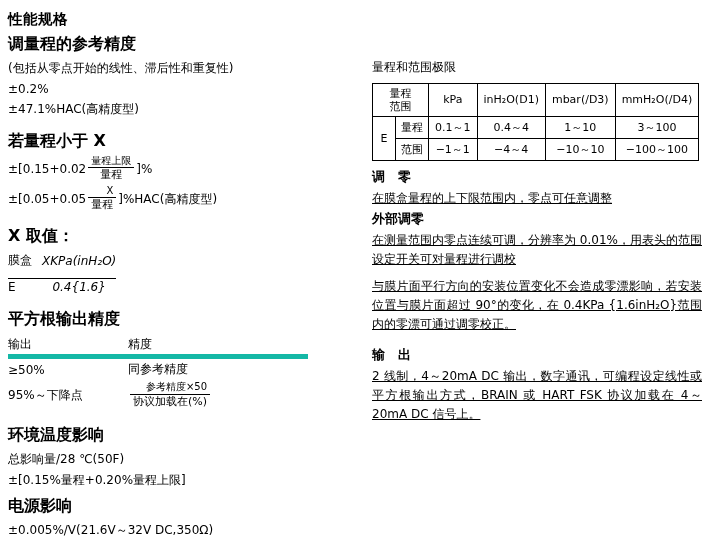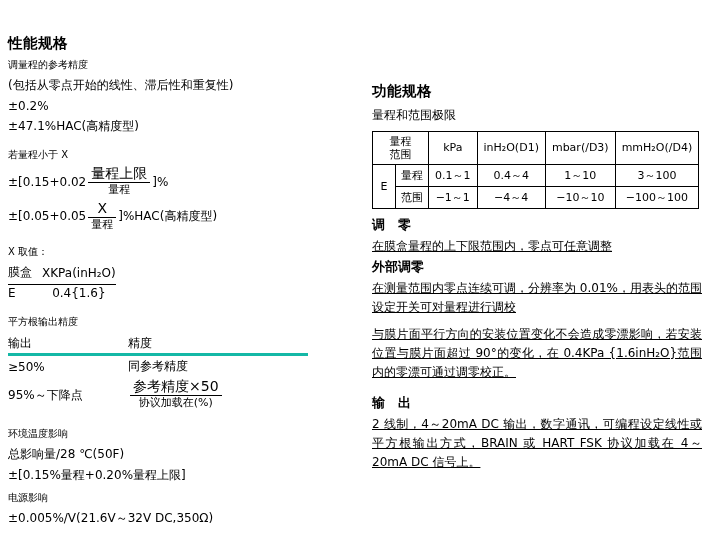--- a/index.html
+++ b/index.html
@@ -13,43 +13,42 @@
     font-family: "DejaVu Sans", "Liberation Sans", sans-serif;
     color: #000000;
     font-size: 12px;
     position: relative;
     overflow: hidden;
   }
   .page {
     position: relative;
     width: 709px;
     height: 396px;
-    margin-top: 24px;
   }
   .col-left {
     position: absolute;
     left: 8px;
     top: 10px;
     width: 340px;
   }
   .col-right {
     position: absolute;
     left: 372px;
     top: 58px;
     width: 330px;
   }
   h2.sec {
     font-size: 14.5px;
     font-weight: bold;
     margin: 0 0 5px 0;
     letter-spacing: 0.5px;
   }
   .sub {
-    font-size: 10px;
-    font-weight: normal;
+    font-size: 16px;
+    font-weight: bold;
     margin: 0 0 4px 0;
   }
   .line {
     font-size: 12px;
     line-height: 1.55;
     margin: 0 0 2px 0;
   }
   .gap { height: 10px; }
   .gap-s { height: 5px; }
   .gap-l { height: 14px; }
@@ -61,21 +60,22 @@
     text-align: center;
     line-height: 1.15;
     margin: 0 2px;
     position: relative;
     top: -1px;
   }
   .frac .num {
     display: block;
     border-bottom: 1px solid #000;
     padding: 0 3px 1px 3px;
-    font-size: 14px;
+    font-size: 10px;
+    text-align: right;
   }
   .frac .den {
     display: block;
     padding: 1px 3px 0 3px;
     font-size: 11px;
   }
   .inline-eq {
     display: flex;
     align-items: center;
     font-size: 12px;
@@ -89,38 +89,38 @@
     font-size: 12px;
     margin-top: 2px;
   }
   .xtab td {
     padding: 1px 10px 1px 0;
     text-align: left;
     white-space: nowrap;
   }
   .xtab tr.head td {
     border-bottom: 1px solid #000;
-    padding-bottom: 3px;
-  }
-  .xtab td.c { text-align: center; padding-right: 0; }
+    padding-bottom: 9px;
+  }
+  .xtab td.c { text-align: center; padding-right: 0; font-style: italic; }
 
   
   .sqtab {
     border-collapse: collapse;
     font-size: 12px;
     width: 300px;
     margin-top: 2px;
   }
   .sqtab td {
     padding: 2px 0 2px 0;
     vertical-align: middle;
   }
   .sqtab td.l { width: 120px; }
   .sqtab tr.head td {
-    border-bottom: 3px solid #14b8a6;
+    border-bottom: 5px solid #14b8a6;
     padding-bottom: 1px;
   }
 
   
   table.range {
     border-collapse: collapse;
     font-size: 11px;
     margin-top: 6px;
     margin-bottom: 2px;
   }
@@ -246,21 +246,20 @@
 
     <div class="gap-s"></div>
 
     <div class="sub">电源影响</div>
     <div class="line">±0.005%/V(21.6V～32V DC,350Ω)</div>
 
   </div>
 
   <div class="col-right">
 
-    <h2 class="sec">功能规格</h2>
     <div class="line">量程和范围极限</div>
 
     <table class="range">
       <tbody>
           <tr>
         <th colspan="2">
           <div class="hdr-cell">量程</div>
           <div class="hdr-cell">范围</div>
         </th>
         <th>kPa</th>

